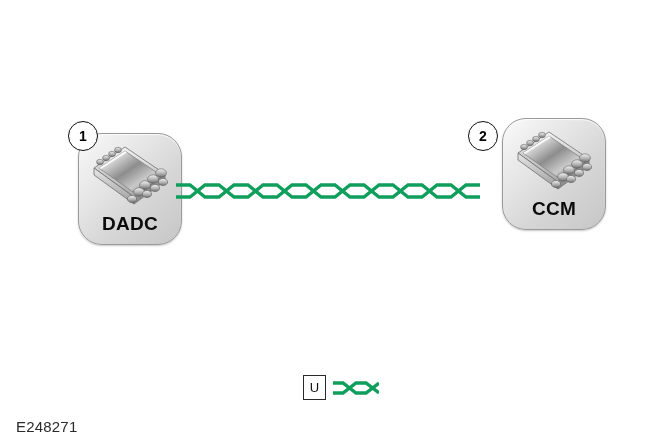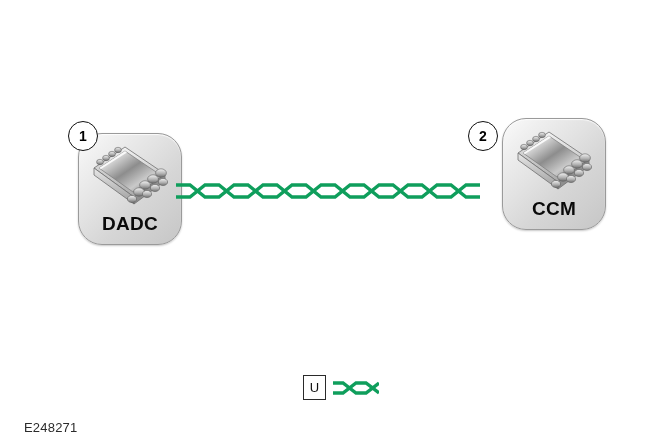--- a/index.html
+++ b/index.html
@@ -96,23 +96,23 @@
     align-items: center;
     justify-content: center;
     font-size: 13px;
     color: #111111;
     line-height: 1;
   }
 
   
   #ref-code {
     position: absolute;
-    left: 24px;
+    left: 16px;
     bottom: 7px;
-    font-size: 13px;
+    font-size: 15px;
     color: #2b2b2b;
     letter-spacing: 0.2px;
   }
 </style>
 </head>
 <body>
 
 <div id="canvas">
 
   <svg class="harness" style="left:176px; top:176px;" width="304" height="30" viewBox="0 0 304 30">

